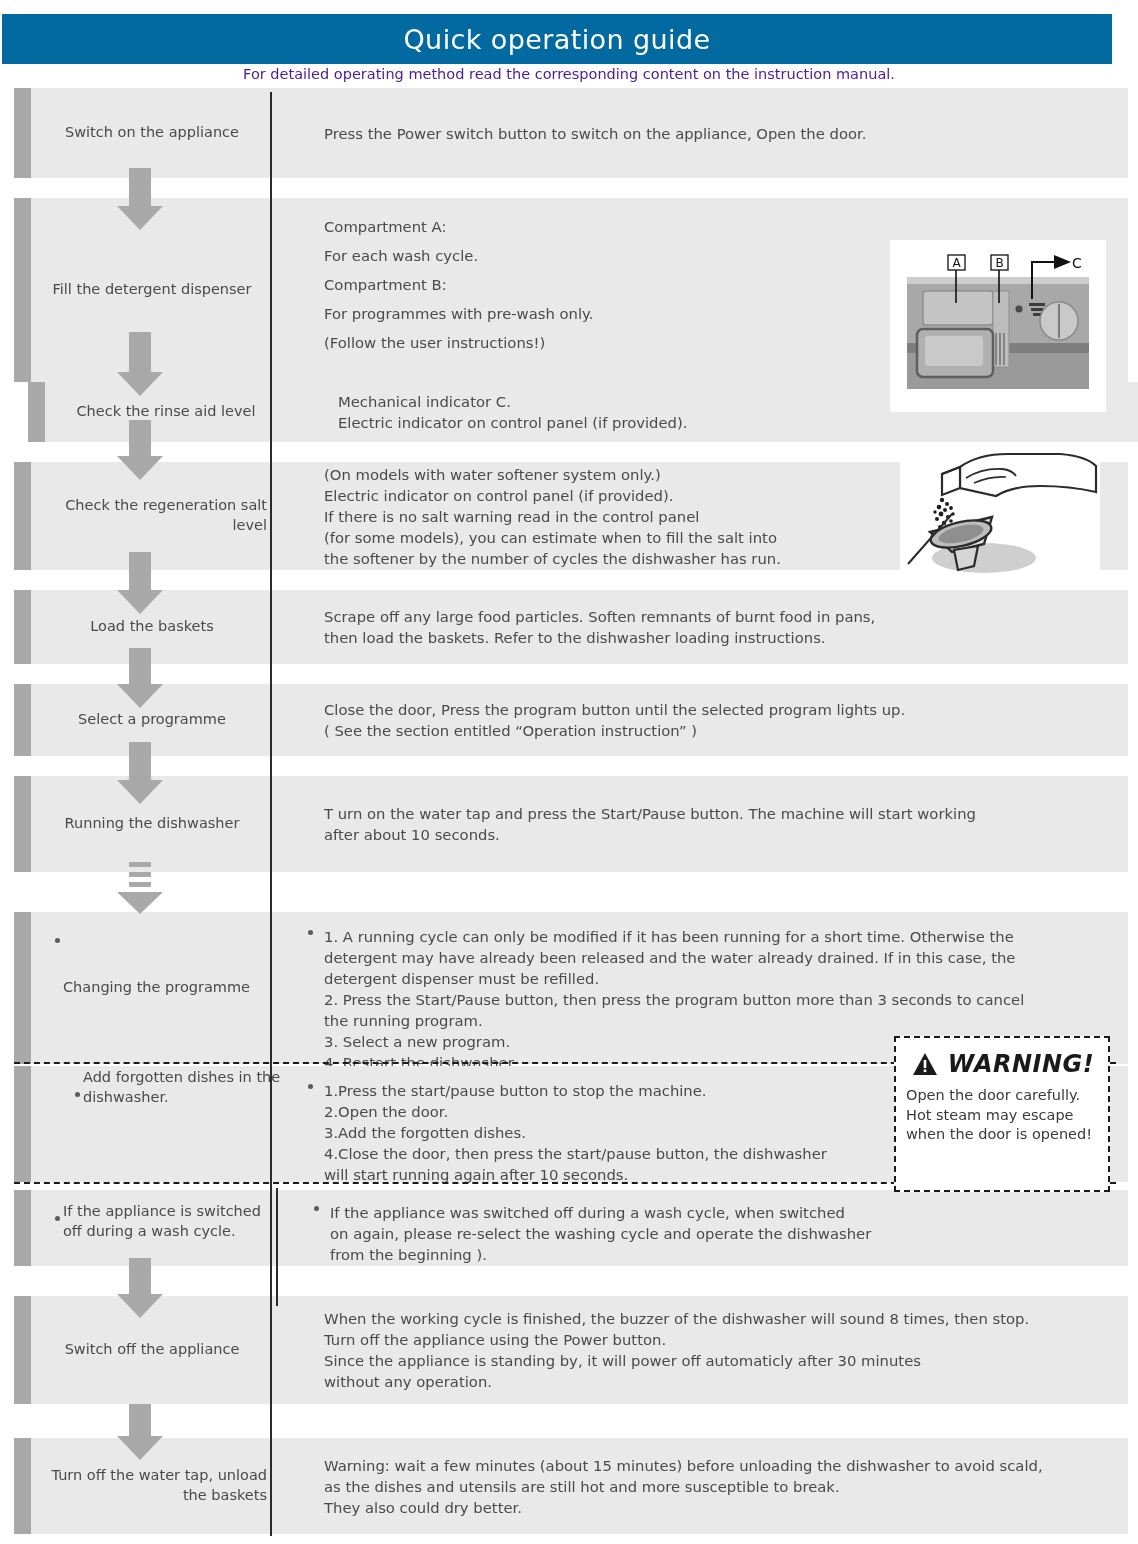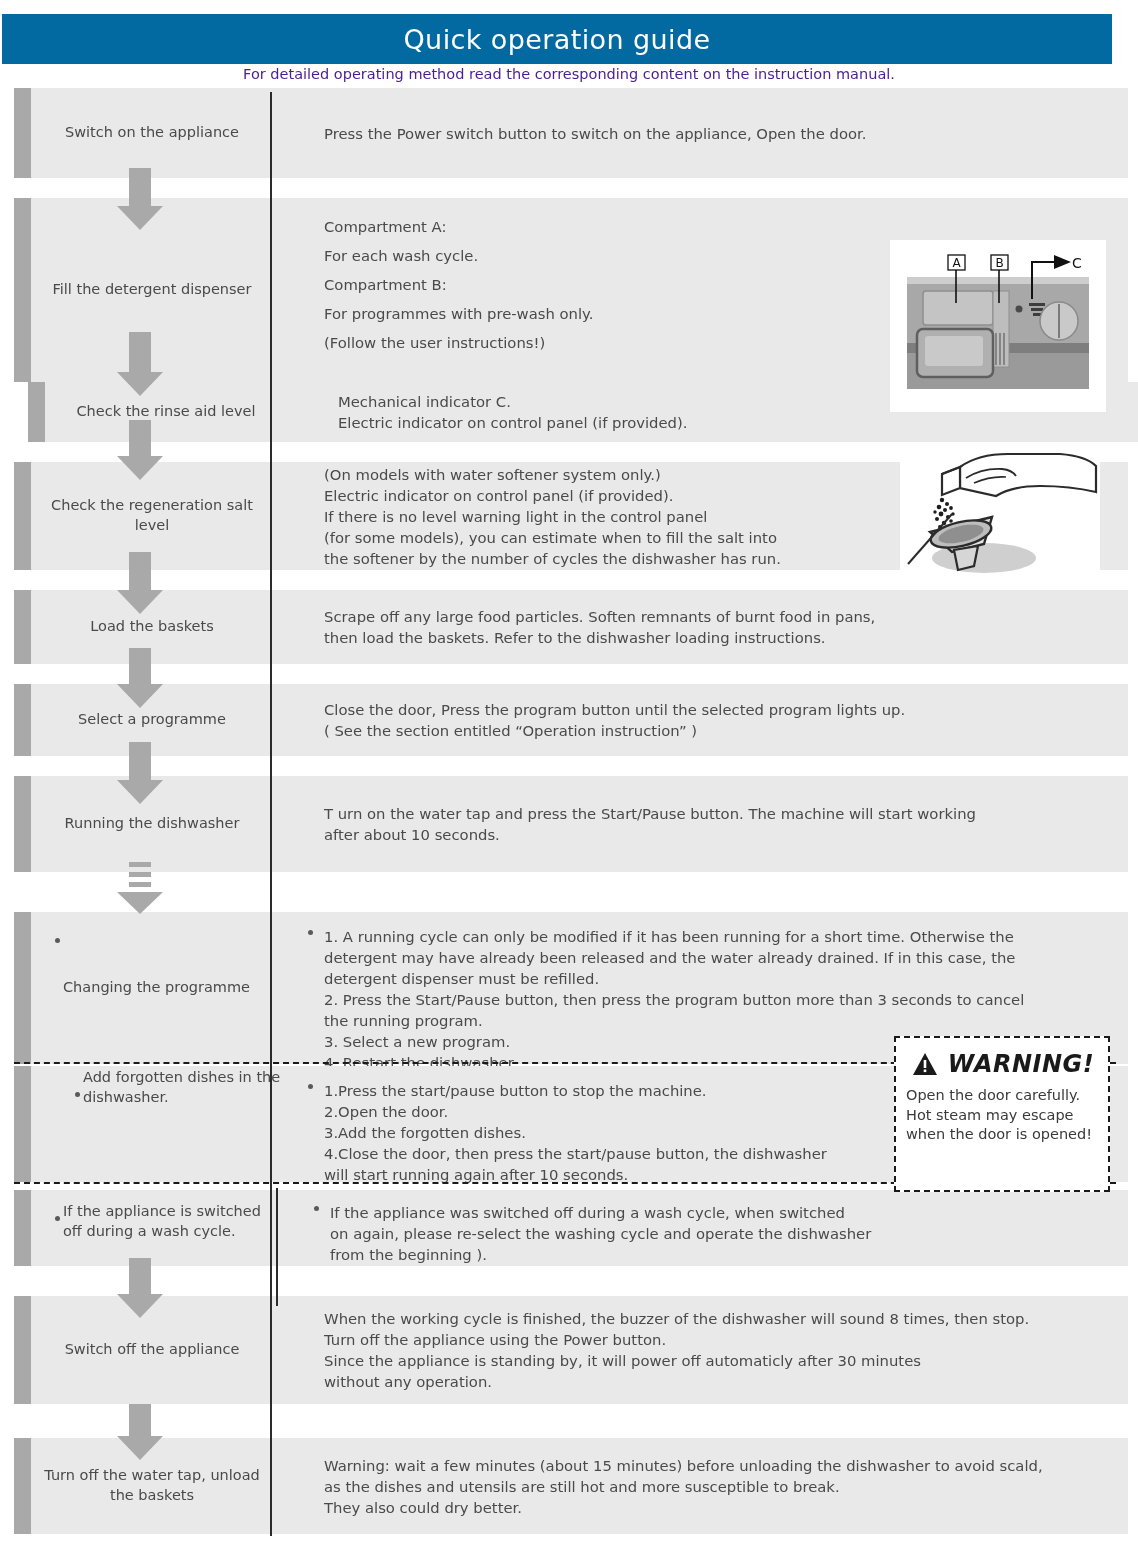--- a/index.html
+++ b/index.html
@@ -32,21 +32,21 @@
     background:#e9e9e9;
     box-sizing:border-box;
   }
   .leftbar{
     position:absolute; left:0; top:0; width:17px; height:100%;
     background:#a9a9a9;
   }
   .label{
     position:absolute; left:17px; top:0; width:242px; height:100%;
     display:flex; align-items:center; justify-content:center;
-    text-align:center; font-size:14.5px; line-height:1.35; color:#4a4a4a;
+    text-align:right; font-size:14.5px; line-height:1.35; color:#4a4a4a;
     box-sizing:border-box; padding:0 6px;
   }
   .label.bulleted{
     justify-content:flex-start; text-align:left; padding-left:18px;
   }
   .label .bullet{
     position:absolute; left:24px; top:50%; transform:translateY(-50%);
     width:5px; height:5px; border-radius:50%; background:#5a5a5a;
   }
   .label.bulleted.top .bullet{ top:26px; transform:none; }
@@ -172,21 +172,21 @@
     </div>
   </div>
 
   <div class="row" style="top:374px;height:108px;">
     <div class="leftbar"></div>
     <div class="label">Check the regeneration salt level</div>
     <div class="body">
       <div>
         <p>(On models with water softener system only.)</p>
         <p>Electric indicator on control panel (if provided).</p>
-        <p>If there is no level warning light in the control panel</p>
+        <p>If there is no salt warning read in the control panel</p>
         <p>(for some models), you can estimate when to fill the salt into</p>
         <p>the softener by the number of cycles the dishwasher has run.</p>
       </div>
     </div>
   </div>
 
   <div class="row" style="top:502px;height:74px;padding-left:28px;">
     <div class="leftbar"></div>
     <div class="label">Load the baskets</div>
     <div class="body">

